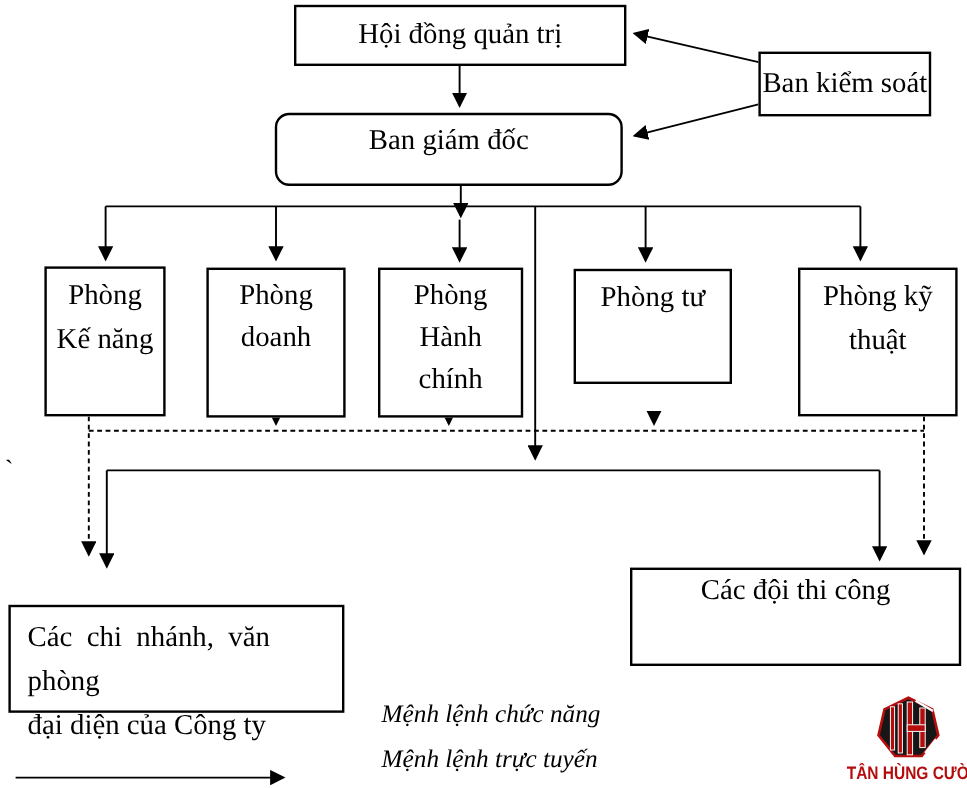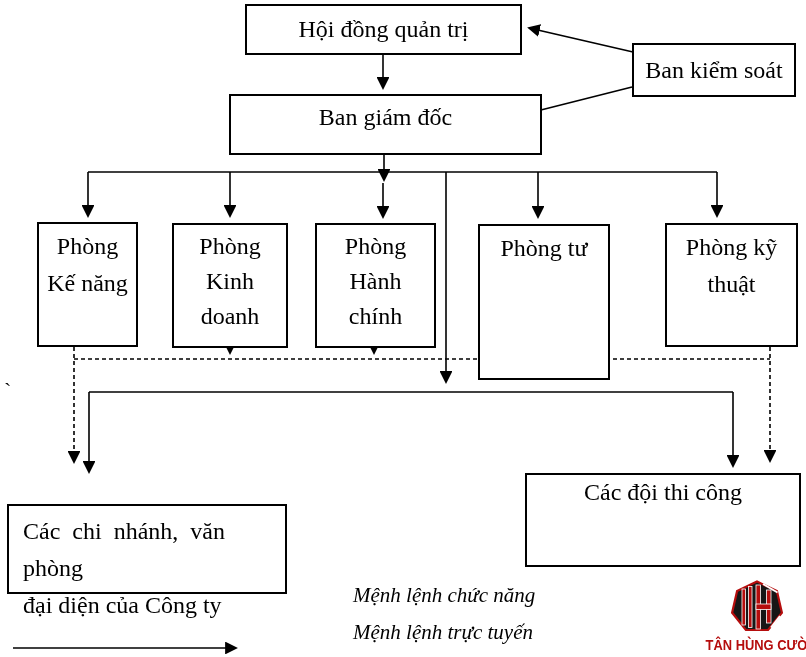--- a/index.html
+++ b/index.html
@@ -14,21 +14,20 @@
     background:#ffffff; font-size:24px; color:#000;
   }
   .vcenter { display:flex; align-items:center; justify-content:center; text-align:center; }
   .topline { text-align:center; }
   .dept { text-align:center; line-height:37px; padding-top:4px; }
   .branches-box { line-height:37px; padding:7px 12px 0 14px; }
   .ws { word-spacing:6px; }
   .legend-label {
     position:absolute; font-style:italic; font-size:21px; color:#000;
     white-space:nowrap;
-    margin-left:35px;
   }
   .stray { position:absolute; font-size:22px; color:#000; }
   .logo { position:absolute; left:698px; top:578px; width:108px; height:79px; }
   .logo-emblem { position:absolute; left:32px; top:2px; }
   .logo-text {
     position:absolute; left:0; top:58px; width:108px; text-align:center;
     font-family:"Liberation Sans","DejaVu Sans",sans-serif; font-weight:bold;
     font-size:15px; color:#b50d0d; white-space:nowrap;
     transform:scaleX(0.86); transform-origin:center; letter-spacing:0px;
   }
@@ -71,60 +70,59 @@
         <line x1="770" y1="347" x2="770" y2="461" marker-end="url(#arr)"></line>
         <line x1="13" y1="585" x2="236" y2="585" marker-end="url(#arr)"></line>
       </g>
     </g>
   </svg>
 
   <div class="node vcenter" style="left:245px; top:4px; width:277px; height:51px;">
     <span>Hội đồng quản trị</span>
   </div>
 
-  <div class="node vcenter" style="left:632px; top:43px; width:164px; height:54px;text-align:right;">
+  <div class="node vcenter" style="left:632px; top:43px; width:144px; height:54px;text-align:right;">
     <span>Ban kiểm soát</span>
   </div>
 
-  <div class="node topline" style="left:229px; top:94px; width:313px; height:61px; padding-top:8px;">
+  <div class="node topline" style="left:229px; top:94px; width:290px; height:61px; padding-top:8px;border-radius:12px;">
     <span>Ban giám đốc</span>
   </div>
 
   <div class="node dept" style="left:37px; top:222px; width:101px; height:125px;">
     <div>Phòng</div>
     <div>Kế năng</div>
   </div>
 
   <div class="node dept" style="left:172px; top:223px; width:116px; height:125px; line-height:35px;">
     <div>Phòng</div>
-    <div>Kinh</div>
     <div>doanh</div>
   </div>
 
   <div class="node dept" style="left:315px; top:223px; width:121px; height:125px; line-height:35px;">
     <div>Phòng</div>
     <div>Hành</div>
     <div>chính</div>
   </div>
 
-  <div class="node dept" style="left:478px; top:224px; width:132px; height:156px;">
+  <div class="node dept" style="left:478px; top:224px; width:132px; height:96px;">
     <div>Phòng tư</div>
   </div>
 
   <div class="node dept" style="left:665px; top:223px; width:133px; height:124px;">
     <div>Phòng kỹ</div>
     <div>thuật</div>
   </div>
 
   <div class="node branches-box" style="left:7px; top:504px; width:280px; height:90px;">
     <div class="ws">Các chi nhánh, văn phòng</div>
     <div>đại diện của Công ty</div>
   </div>
 
-  <div class="node topline" style="left:525px; top:473px; width:276px; height:94px; padding-top:4px;">
+  <div class="node topline" style="left:525px; top:473px; width:276px; height:82px; padding-top:4px;">
     <span>Các đội thi công</span>
   </div>
 
   <div class="legend-label" style="left:318px; top:583px;">Mệnh lệnh chức năng</div>
   <div class="legend-label" style="left:318px; top:620px;">Mệnh lệnh trực tuyến</div>
 
   <div class="stray" style="left:4px; top:378px;">`</div>
 
   <div class="logo">
     <svg class="logo-emblem" width="54" height="56" viewBox="0 0 54 56" xmlns="http://www.w3.org/2000/svg">

